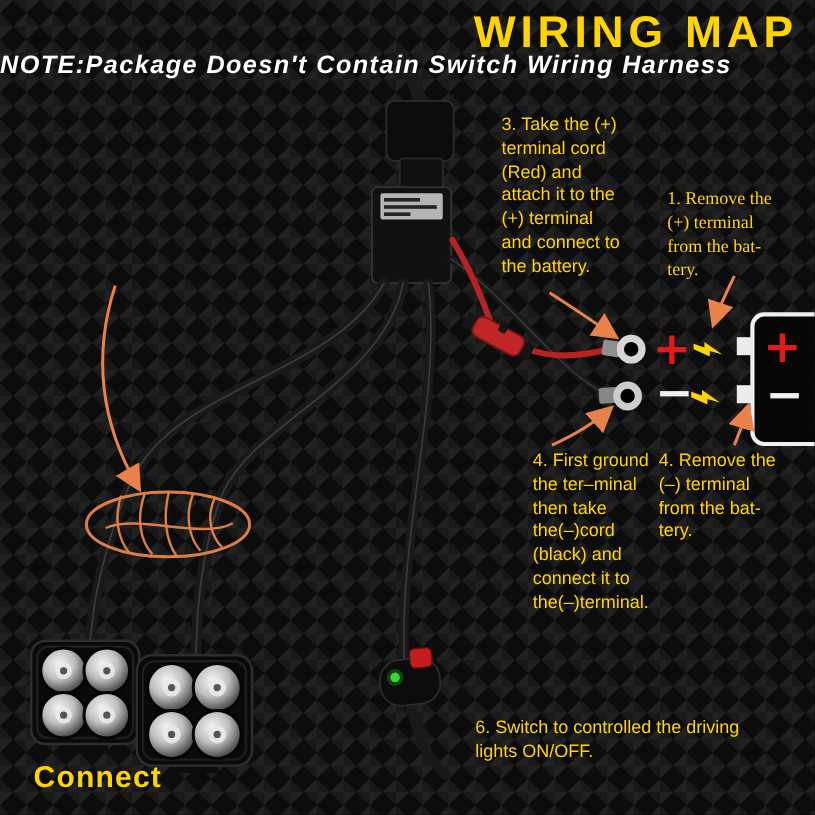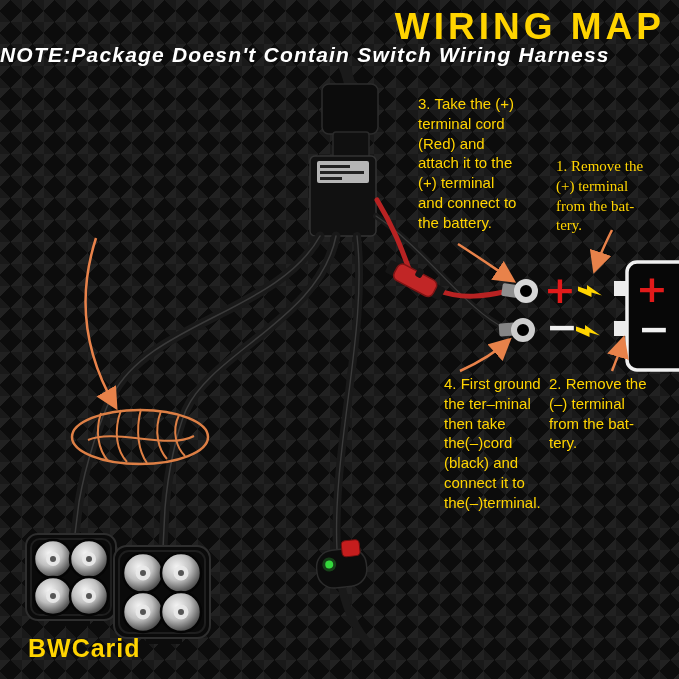--- a/index.html
+++ b/index.html
@@ -207,19 +207,21 @@
 (+) terminal
 from the bat-
 tery.</div>
   <div class="txt step s4">4. First ground
 the ter–minal
 then take
 the(–)cord
 (black) and
 connect it to
 the(–)terminal.</div>
-  <div class="txt step s2">2. Remove the
+  <div class="txt step s2">4. Remove the
 (–) terminal
 from the bat-
 tery.</div>
-
-  <div class="txt brand">BWCarid</div>
+  <div class="txt step s6">6. Switch to controlled the driving
+lights ON/OFF.</div>
+
+  <div class="txt brand">Connect</div>
 </div>
 
 </body></html>

